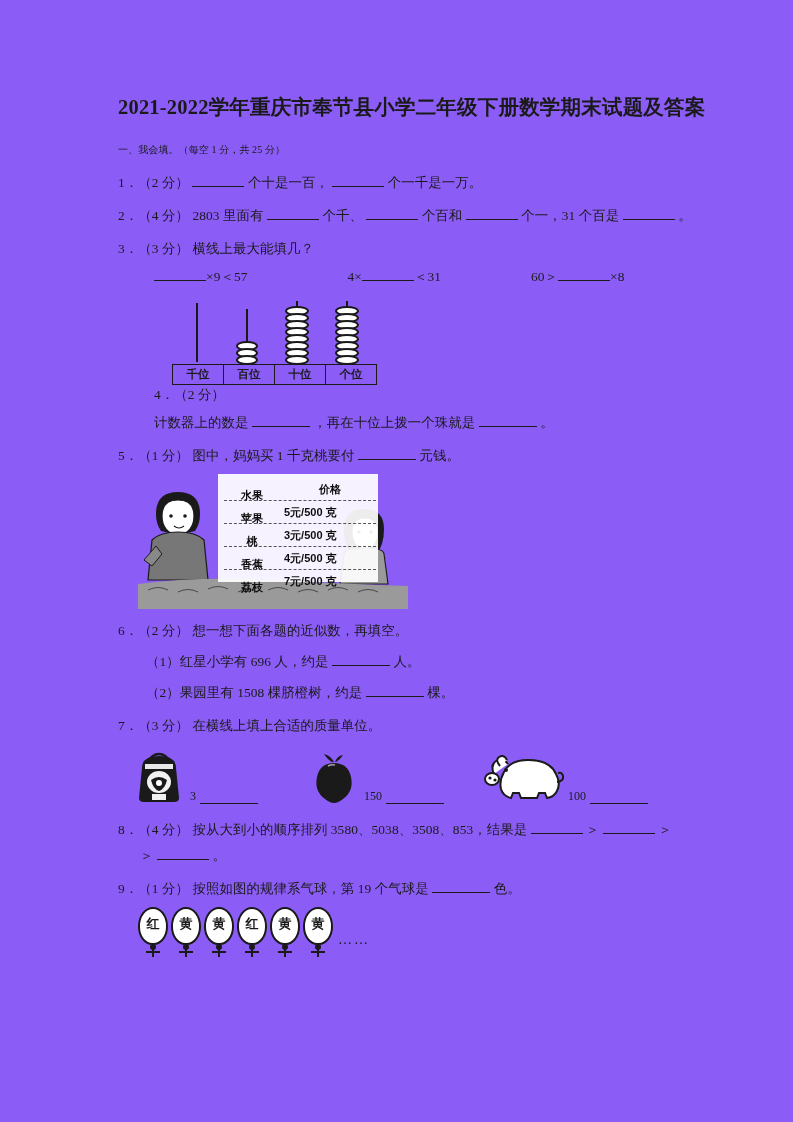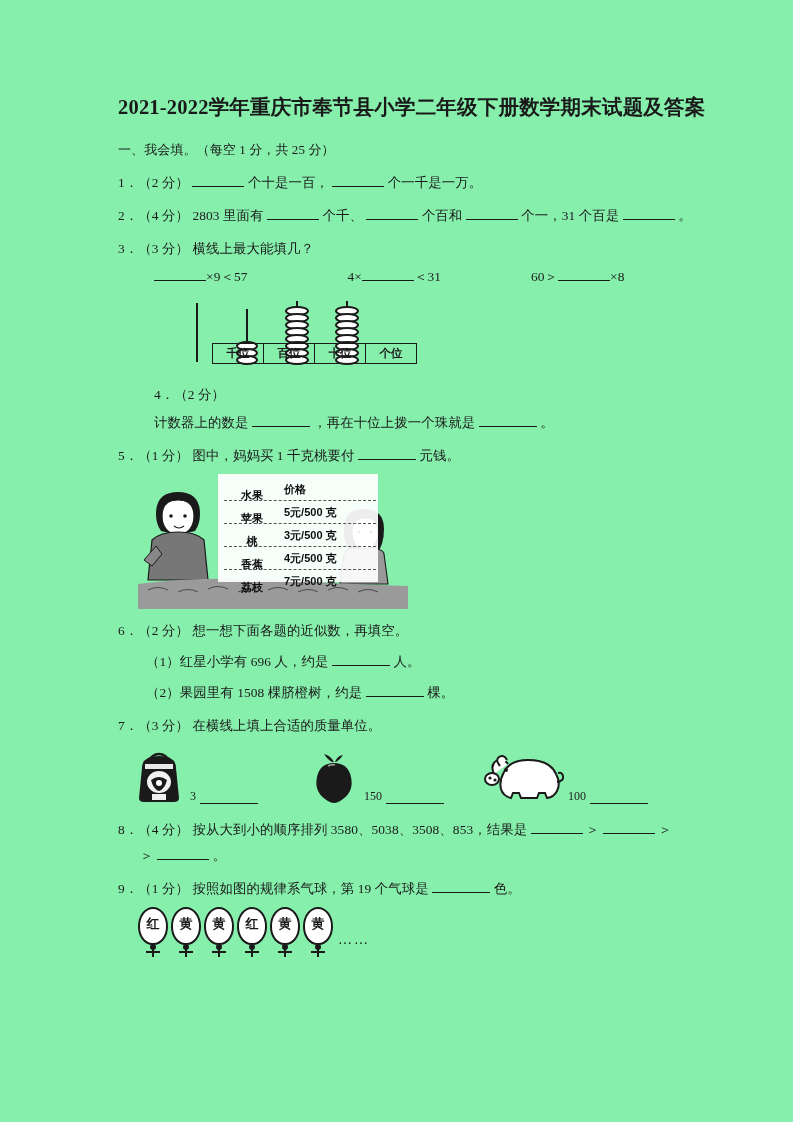--- a/index.html
+++ b/index.html
@@ -8,35 +8,35 @@
     background: #ffffff;
   }
   body {
     font-family: "Liberation Serif", "DejaVu Serif", serif;
     color: #1a1a1a;
   }
   .page {
     position: relative;
     width: 793px;
     height: 1122px;
-    background: #86efac;
+    background: #8b5cf6;
     overflow: hidden;
     box-sizing: border-box;
     padding: 0 60px 0 118px;
   }
   .doc-title {
     font-size: 20.5px;
     font-weight: bold;
     line-height: 34px;
     letter-spacing: 0.2px;
     margin: 0;
     padding-top: 90px;
   }
   .section-heading {
-    font-size: 13px;
+    font-size: 10px;
     line-height: 20px;
     margin-top: 16px;
     letter-spacing: 0.1px;
   }
   .q {
     font-size: 13.4px;
     line-height: 20px;
     margin-top: 13px;
     letter-spacing: 0.1px;
   }
@@ -60,24 +60,23 @@
     position: relative;
     margin-top: 8px;
     margin-left: 54px;
     width: 215px;
     height: 88px;
   }
   .abacus-rods { position: absolute; left: 0; top: 0; }
   .abacus-labels {
     position: absolute;
     left: 0;
-    top: 48px;
+    top: 69px;
     display: flex;
     border: 1.5px solid #1a1a1a;
-    margin-left: 40px;
   }
   .abacus-labels .cell {
     width: 50px;
     height: 19px;
     line-height: 19px;
     text-align: center;
     font-size: 11.5px;
     font-weight: bold;
     border-right: 1.5px solid #1a1a1a;
     font-family: "Liberation Sans", sans-serif;
@@ -320,21 +319,21 @@
       <path d="M0 110 q60 -8 135 -4 q75 4 135 6 l0 23 l-270 0 z" fill="#9a9a9a"></path>
       <g stroke="#1a1a1a" stroke-width="0.8" fill="none" opacity="0.8">
         <path d="M10 116 q10 -5 20 0 M40 118 q10 -5 20 0 M70 115 q10 -5 20 0 M100 118 q10 -5 20 0 M130 116 q10 -5 20 0 M160 118 q10 -5 20 0 M190 116 q10 -5 20 0 M220 118 q10 -5 20 0"></path>
       </g>
 
       <rect x="80" y="0" width="160" height="108" fill="#ffffff" opacity="0.92"></rect>
     </svg>
     <div class="price-table">
       <div class="prow head">
         <div class="pname">水果</div>
-        <div class="pval" style="">价格</div>
+        <div class="pval" style="text-align:center;">价格</div>
       </div>
       <div class="prow">
         <div class="pname">苹果</div>
         <div class="pval">5元/500 克</div>
       </div>
       <div class="prow">
         <div class="pname">桃</div>
         <div class="pval">3元/500 克</div>
       </div>
       <div class="prow">

